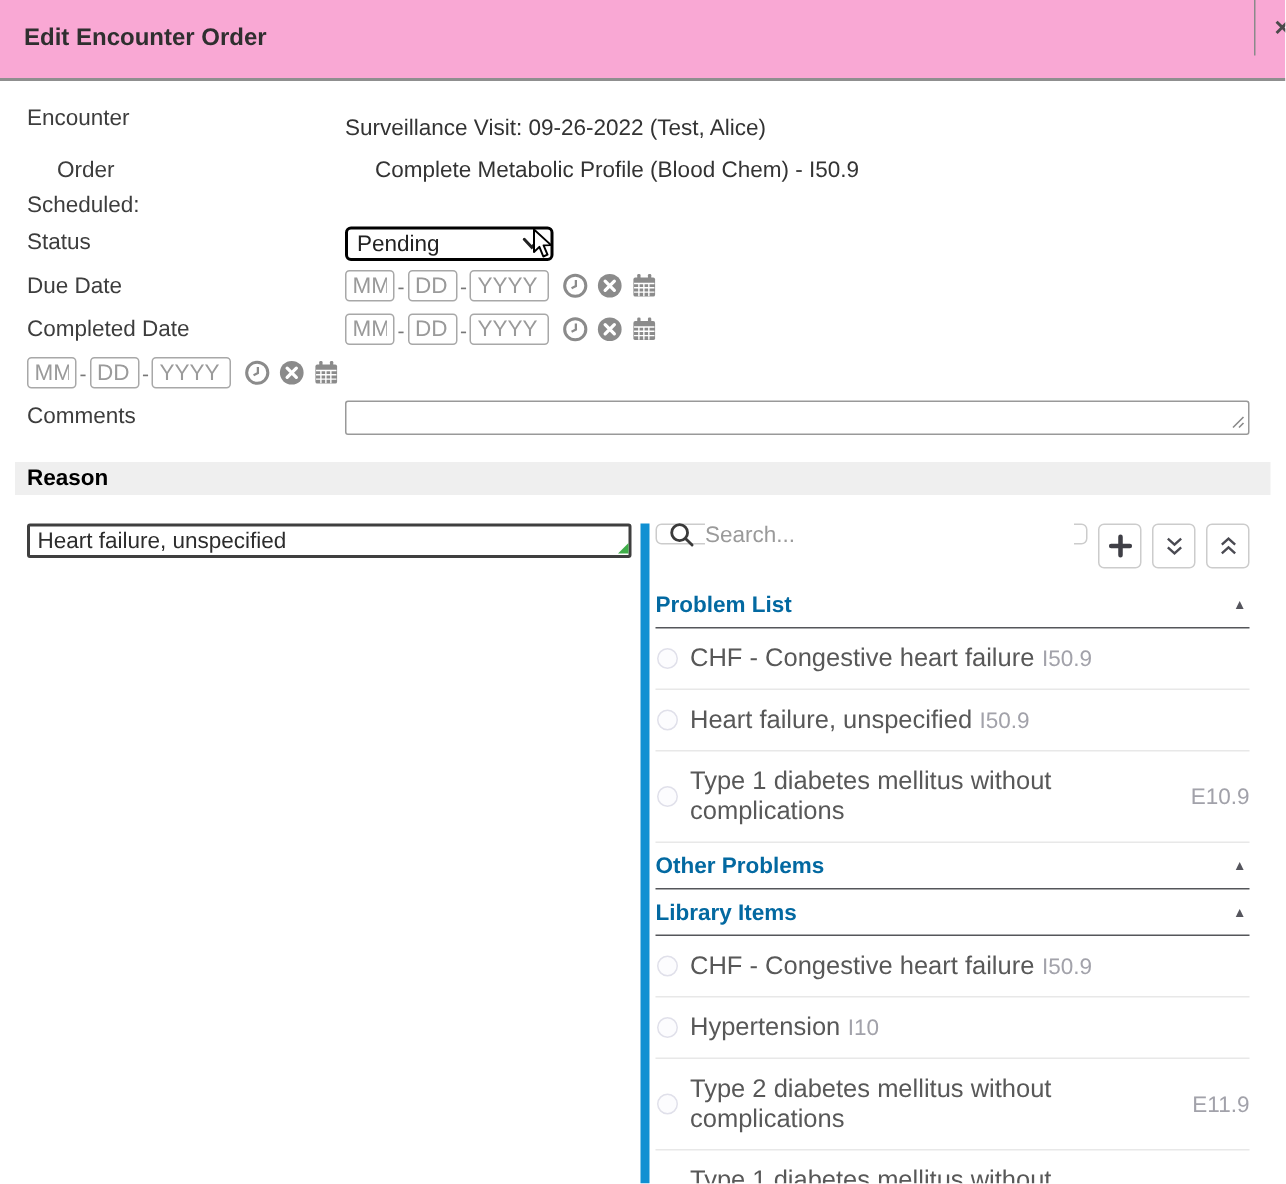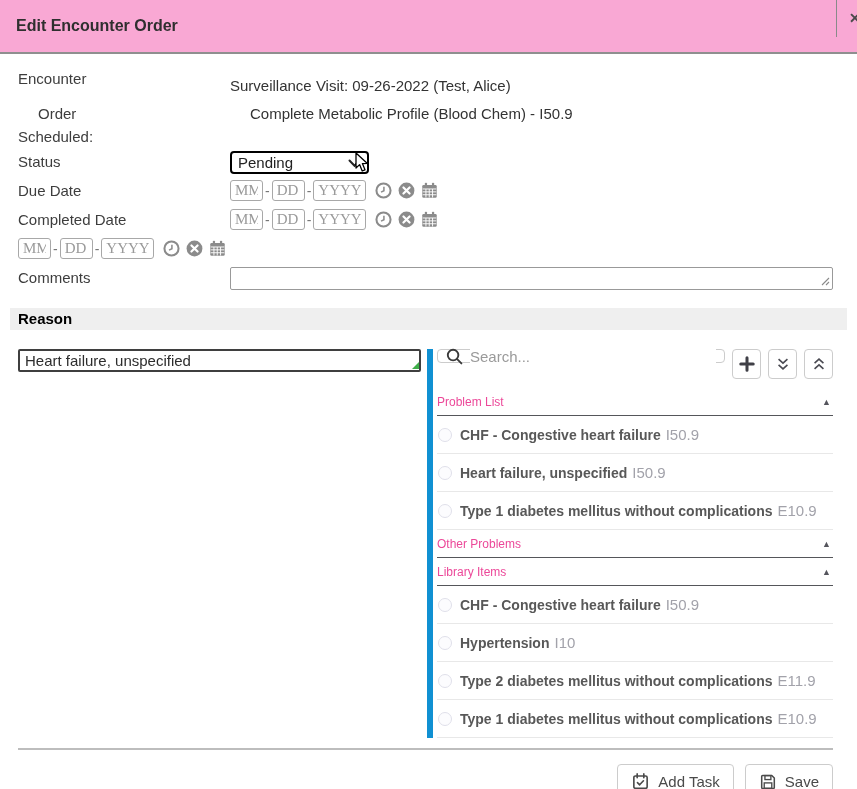--- a/index.html
+++ b/index.html
@@ -32,21 +32,21 @@
   .status-select {
     width:139px; height:23px; border:2px solid #000; border-radius:4px;
     display:flex; align-items:center; justify-content:space-between;
     padding:0 6px; font-size:15px; color:#222; background:#fff; cursor:default;
   }
   .status-select svg { flex:0 0 auto; }
   
   .date-group { display:flex; align-items:center; }
   .date-input {
     height:21px; border:1px solid #a8a8a8; border-radius:3px; font-size:15px;
-    color:#15803d; padding:1px 4px; font-family:Liberation Serif, serif;
+    color:#15803d; padding:1px 4px; font-family:Liberation Sans, sans-serif;
   }
   .date-input::placeholder { color:#9a9a9a; opacity:1; }
   .d-mm, .d-dd { width:33px; }
   .d-yyyy { width:53px; }
   .date-sep { color:#777; font-size:14px; margin:0 2px; }
   .date-icons { display:flex; align-items:center; gap:6px; margin-left:9px; }
   .date-icons .icn { width:17px; height:17px; display:block; cursor:pointer; }
   
   .comments-box {
     width:603px; height:23px; border:1px solid #999; border-radius:2px;
@@ -90,31 +90,31 @@
   .search-box input::placeholder { color:#9a9a9a; opacity:1; }
   .sq-btn {
     width:29px; height:30px; border:1px solid #ccc; border-radius:4px;
     background:#fff; display:flex; align-items:center; justify-content:center;
     cursor:pointer; padding:0;
   }
   .plist-header {
     display:flex; align-items:center; justify-content:space-between;
     padding:7px 2px 6px 0; border-bottom:1px solid #55565a; cursor:pointer;
   }
-  .plist-header-title { font-size:12px; font-weight:normal; color:#ec4899; }
+  .plist-header-title { font-size:15px; font-weight:bold; color:#0369a1; }
   .collapse-tri { font-size:9px; color:#55555d; line-height:1; }
   .plist-item {
     display:flex; align-items:center; padding:10px 0 10px 1px;
     border-bottom:1px solid #e8e8e8; cursor:pointer;
   }
   .radio-dot {
     width:14px; height:14px; border-radius:50%; border:1px solid #e0e0ea;
     background:#fcfcfe; margin-right:8px; flex:0 0 14px;
   }
-  .item-name { font-size:14px; color:#585858;font-weight:bold; }
+  .item-name { font-size:17px; color:#585858; }
   .item-code { font-size:15px; color:#a2a2aa; margin-left:5px; }
   
   .footer-sep { margin:10px 0 0 18px; width:815px; height:0; border-top:2px solid #bdbdbd; }
   .dlg-footer { display:flex; justify-content:flex-end; gap:11px; padding:14px 24px 0 0; }
   .footer-btn {
     height:35px; border:1px solid #ccc; border-radius:4px; background:#fff;
     display:flex; align-items:center; gap:8px; padding:0 13px;
     font-size:15px; color:#4a4a4a; font-family:"Liberation Sans", sans-serif;
     cursor:pointer;
   }

